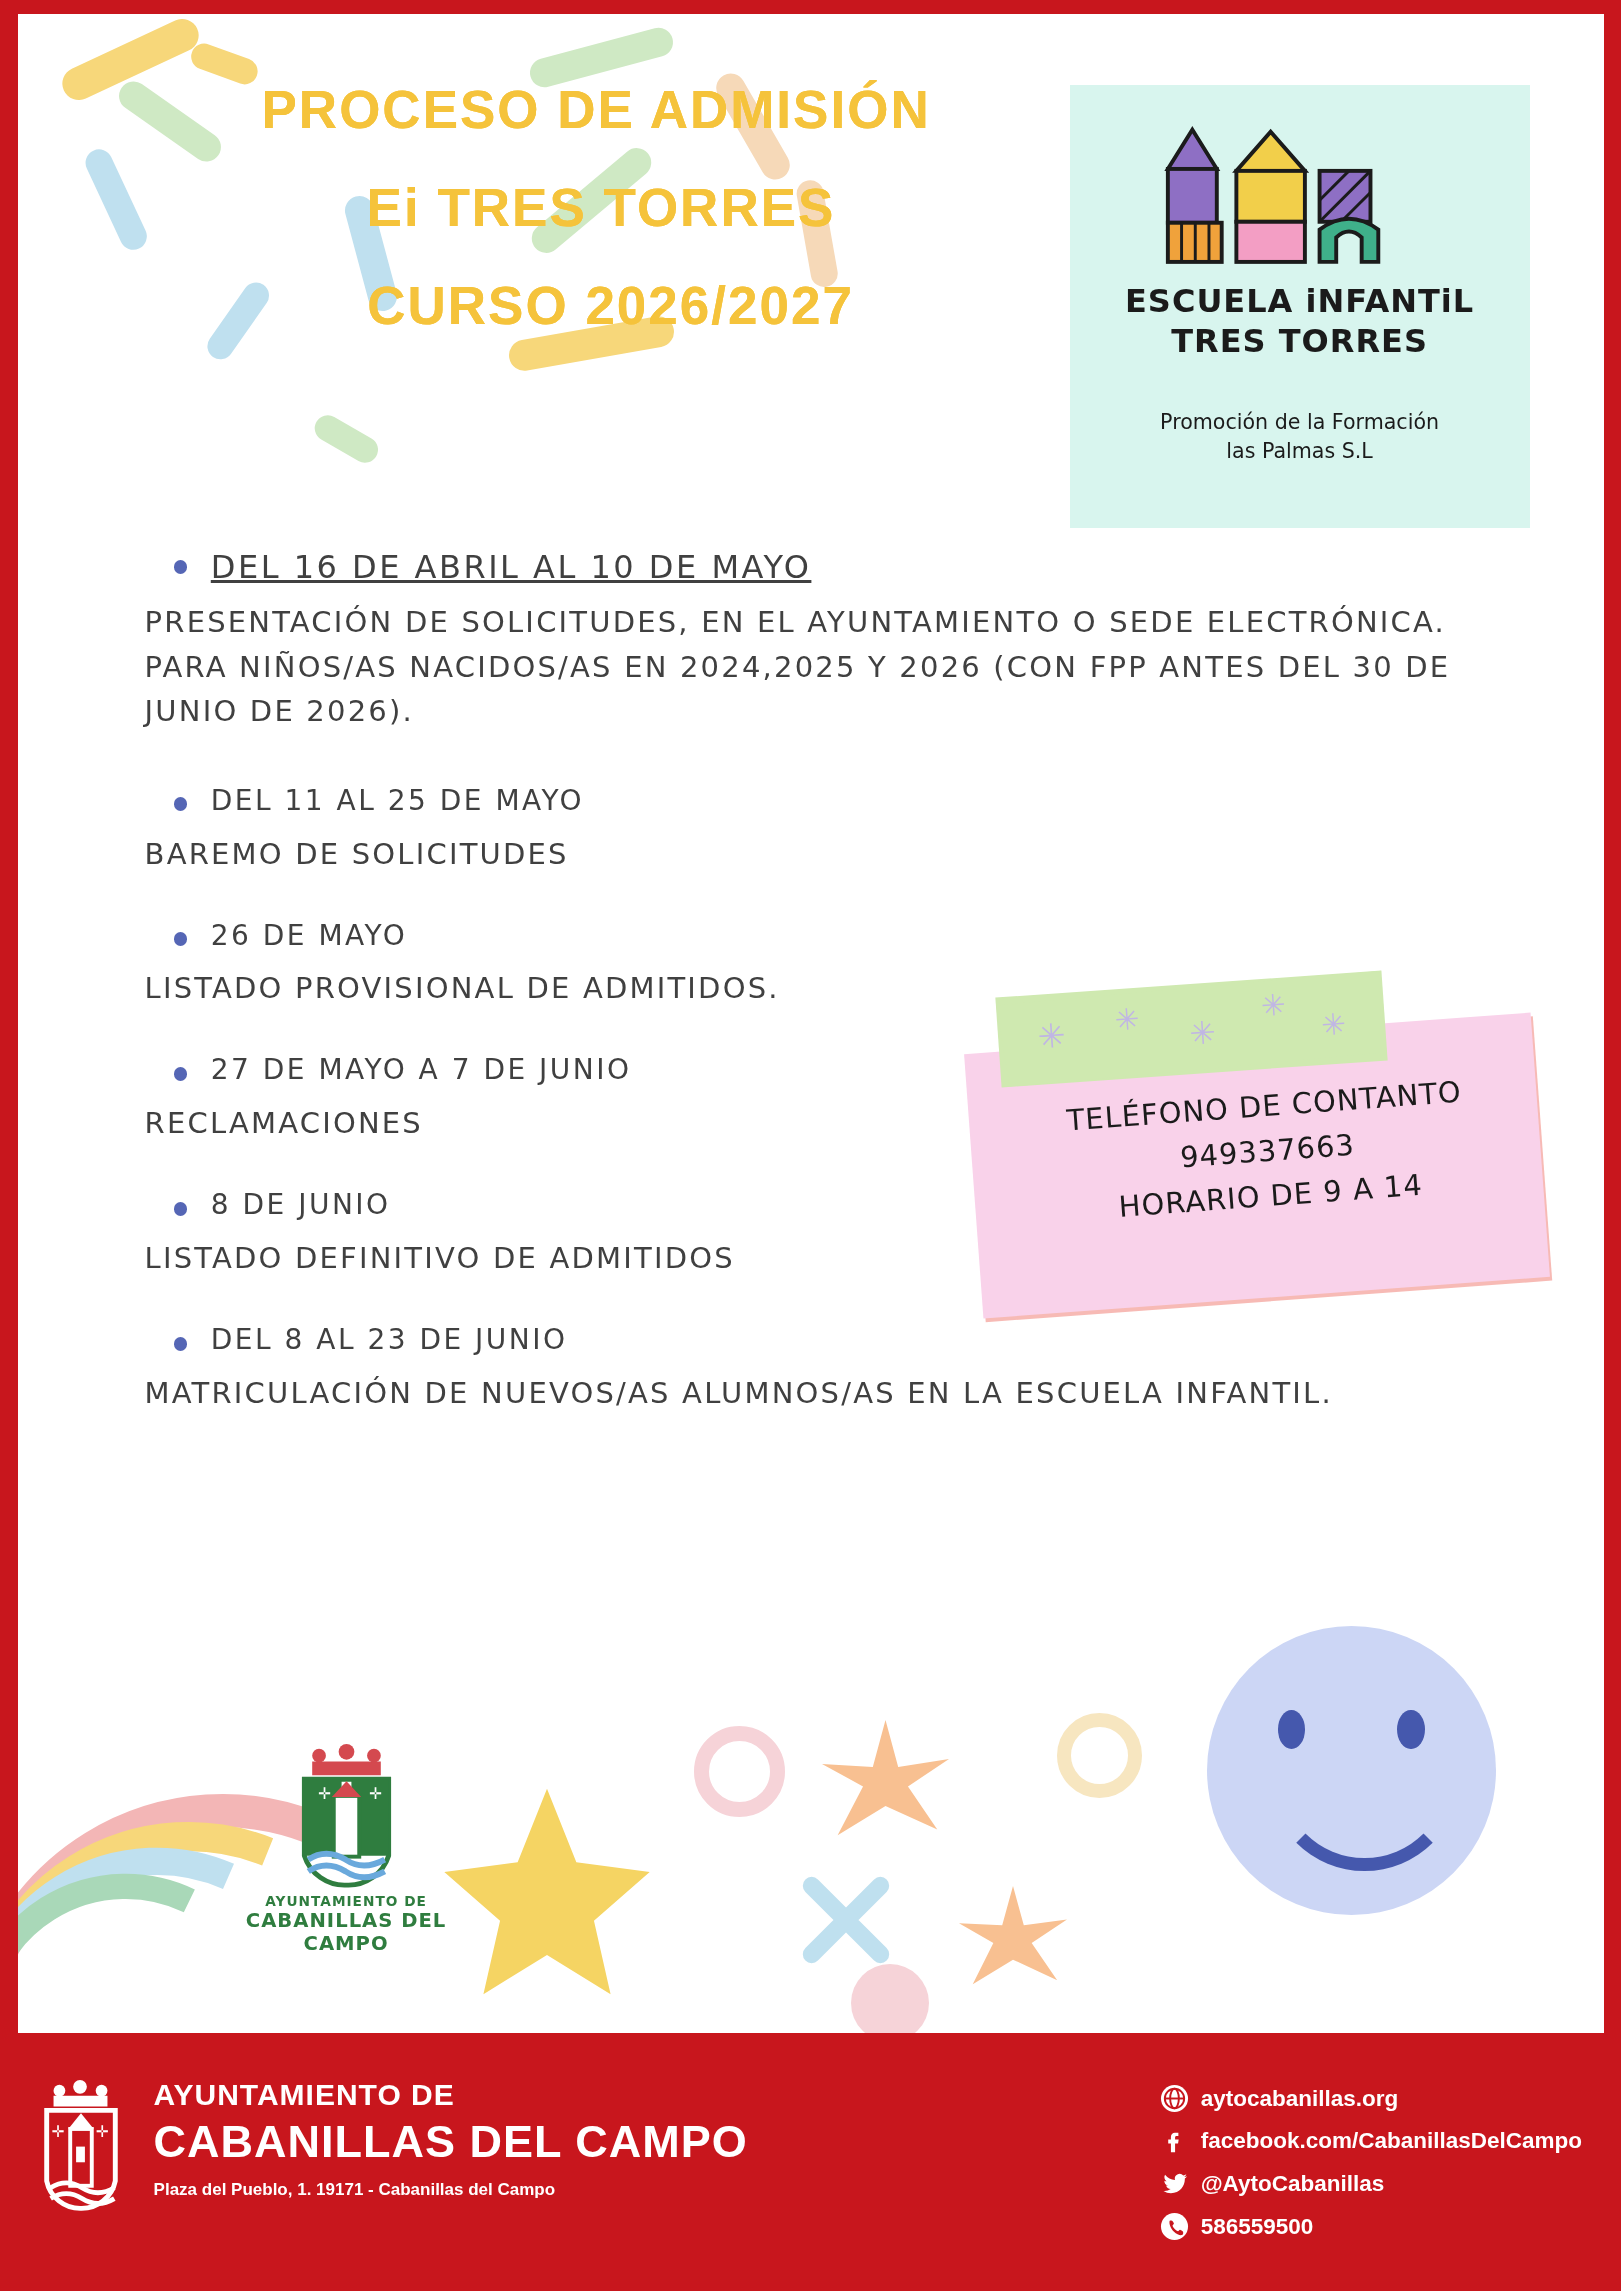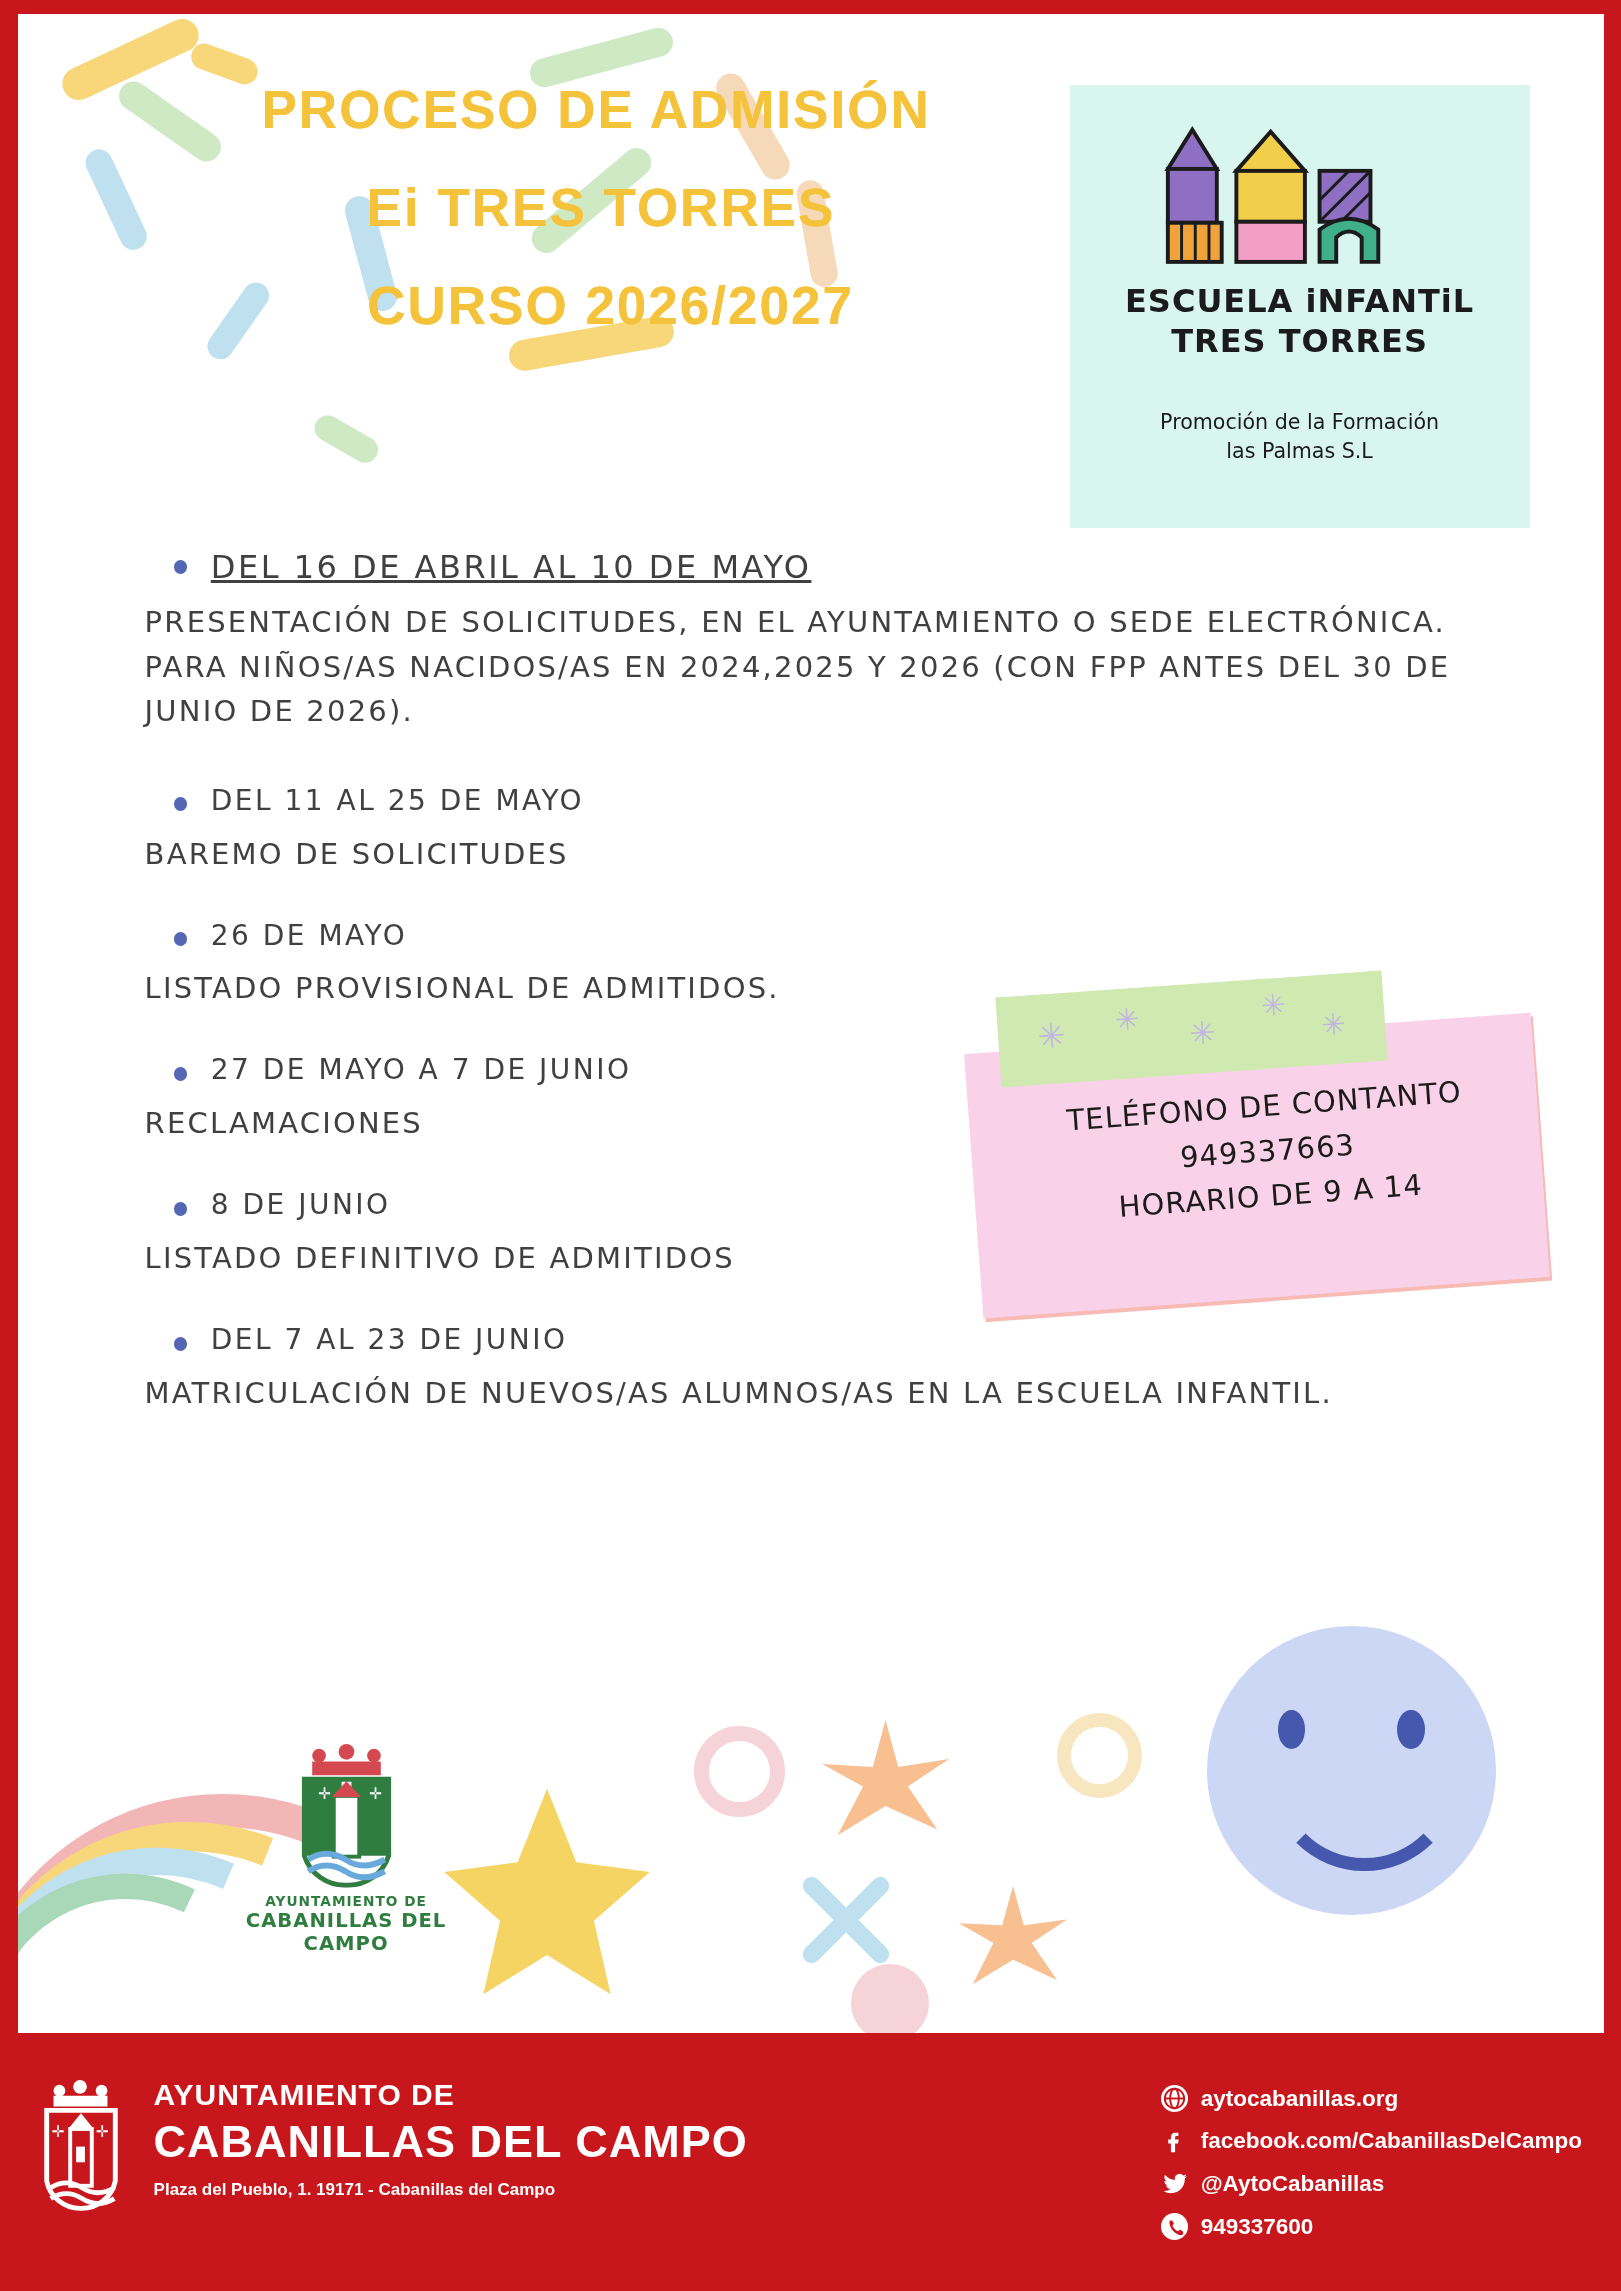--- a/index.html
+++ b/index.html
@@ -230,21 +230,21 @@
       <div class="bullet-row">
         <div class="dot"></div>
         <div class="head">8 DE JUNIO</div>
       </div>
       <div class="para">LISTADO DEFINITIVO DE ADMITIDOS</div>
     </div>
 
     <div class="grp">
       <div class="bullet-row">
         <div class="dot"></div>
-        <div class="head">DEL 7 AL 23 DE JUNIO</div>
+        <div class="head">DEL 8 AL 23 DE JUNIO</div>
       </div>
       <div class="para">MATRICULACIÓN DE NUEVOS/AS ALUMNOS/AS EN LA ESCUELA INFANTIL.</div>
     </div>
 
   </div>
 
   <div class="note-wrap">
     <div class="note"></div>
     <svg class="tape" viewBox="0 0 395 92">
       <polygon points="0,8 395,0 388,84 8,92" fill="#cfe9b0"></polygon>
@@ -356,17 +356,17 @@
       <svg class="f-ico" viewBox="0 0 30 30">
         <path d="M28 7.5 a10 10 0 0 1 -2.9 0.8 a5 5 0 0 0 2.2 -2.8 a10 10 0 0 1 -3.2 1.2 a5 5 0 0 0 -8.6 4.6 A14.3 14.3 0 0 1 5.2 6 a5 5 0 0 0 1.6 6.7 a5 5 0 0 1 -2.3 -0.6 a5 5 0 0 0 4 4.9 a5 5 0 0 1 -2.2 0.1 a5 5 0 0 0 4.7 3.5 a10 10 0 0 1 -7.4 2.1 a14.2 14.2 0 0 0 7.7 2.3 c9.3 0 14.4 -7.7 14.4 -14.4 v-0.7 A10 10 0 0 0 28 7.5 z" fill="#fff"></path>
       </svg>
       <span>@AytoCabanillas</span>
     </div>
     <div class="f-row">
       <svg class="f-ico" viewBox="0 0 30 30">
         <circle cx="15" cy="15" r="14" fill="#fff"></circle>
         <path d="M10 9 c3 -1 3.5 1 4.3 2.7 c0.4 0.9 -0.7 1.5 -1.2 2 c-0.5 0.6 1 2.8 2.1 3.9 c1.1 1.1 3.3 2.6 3.9 2.1 c0.5 -0.5 1.1 -1.6 2 -1.2 c1.7 0.8 3.7 1.3 2.7 4.3 c-0.8 2.3 -5.7 1.3 -9.3 -2.3 c-3.6 -3.6 -5.4 -8.7 -4.5 -11.5 z" fill="#c8161d"></path>
       </svg>
-      <span>949337600</span>
+      <span>586559500</span>
     </div>
   </div>
 </div>
 
 
 </body></html>

